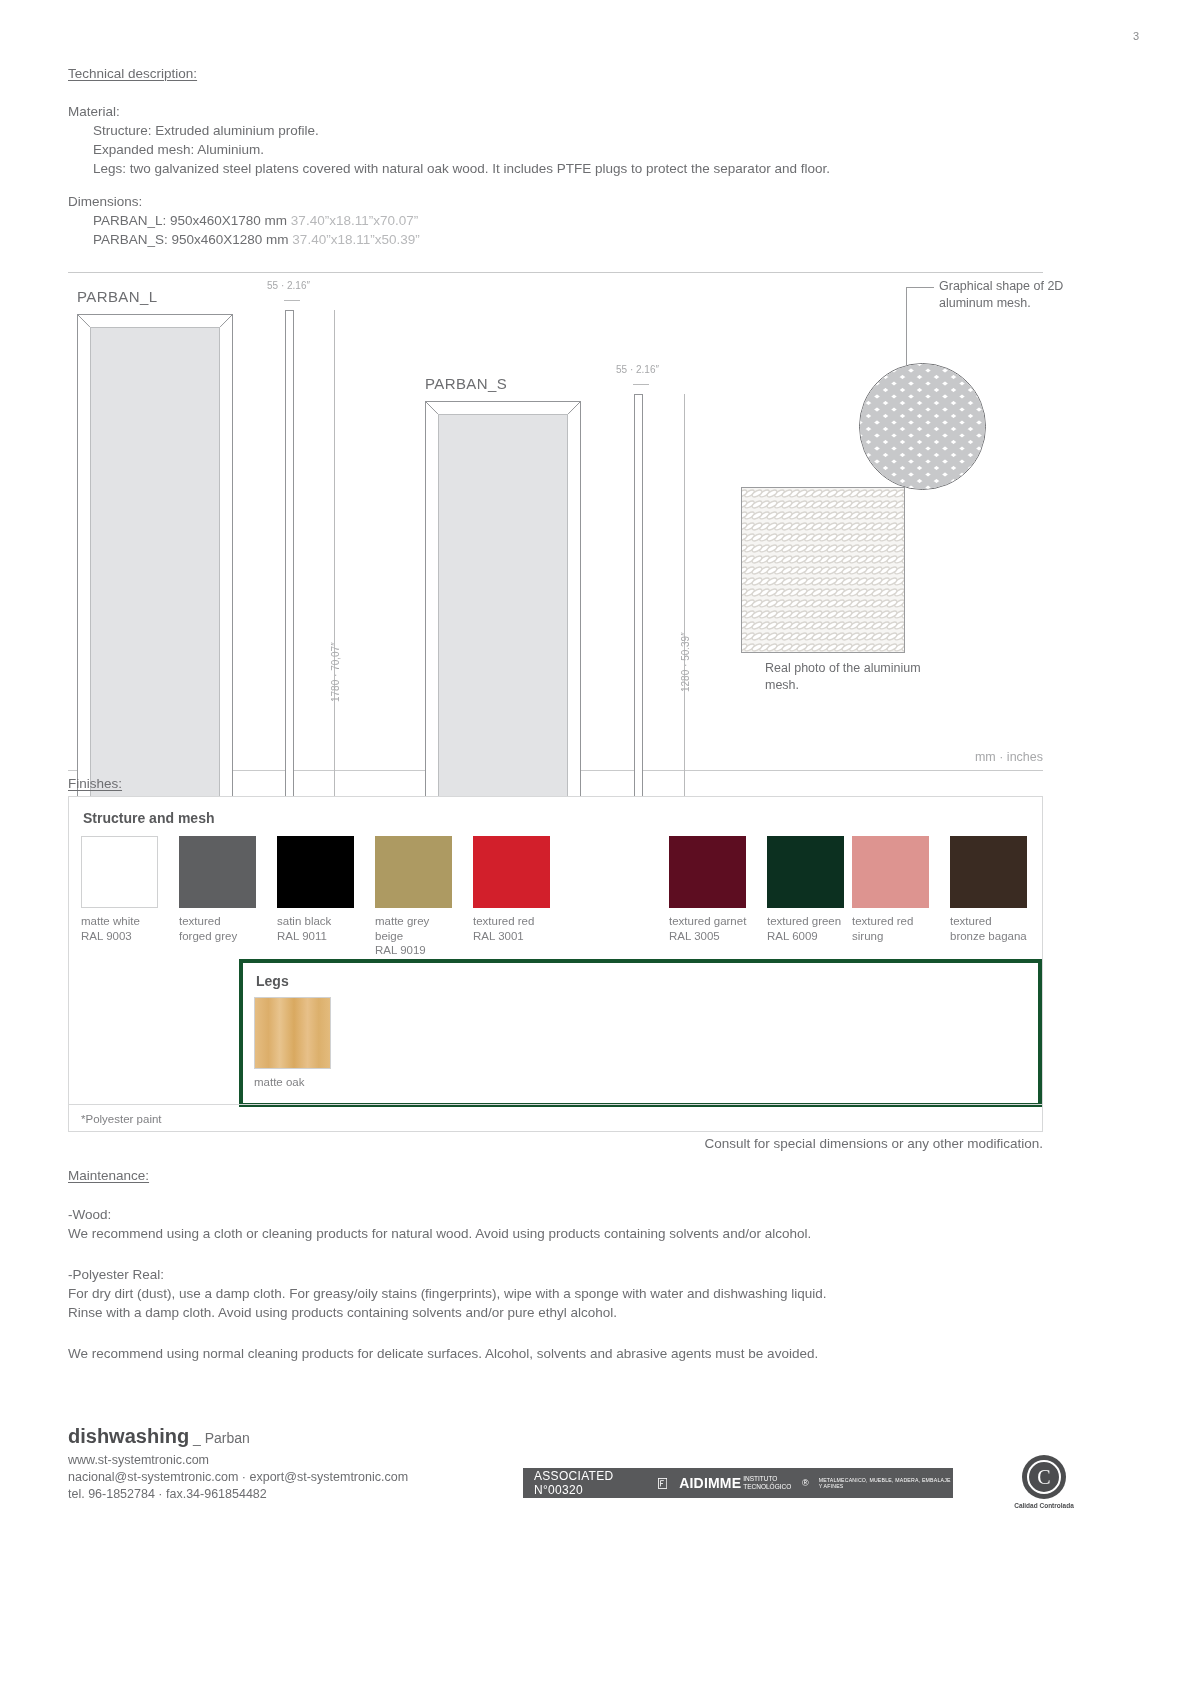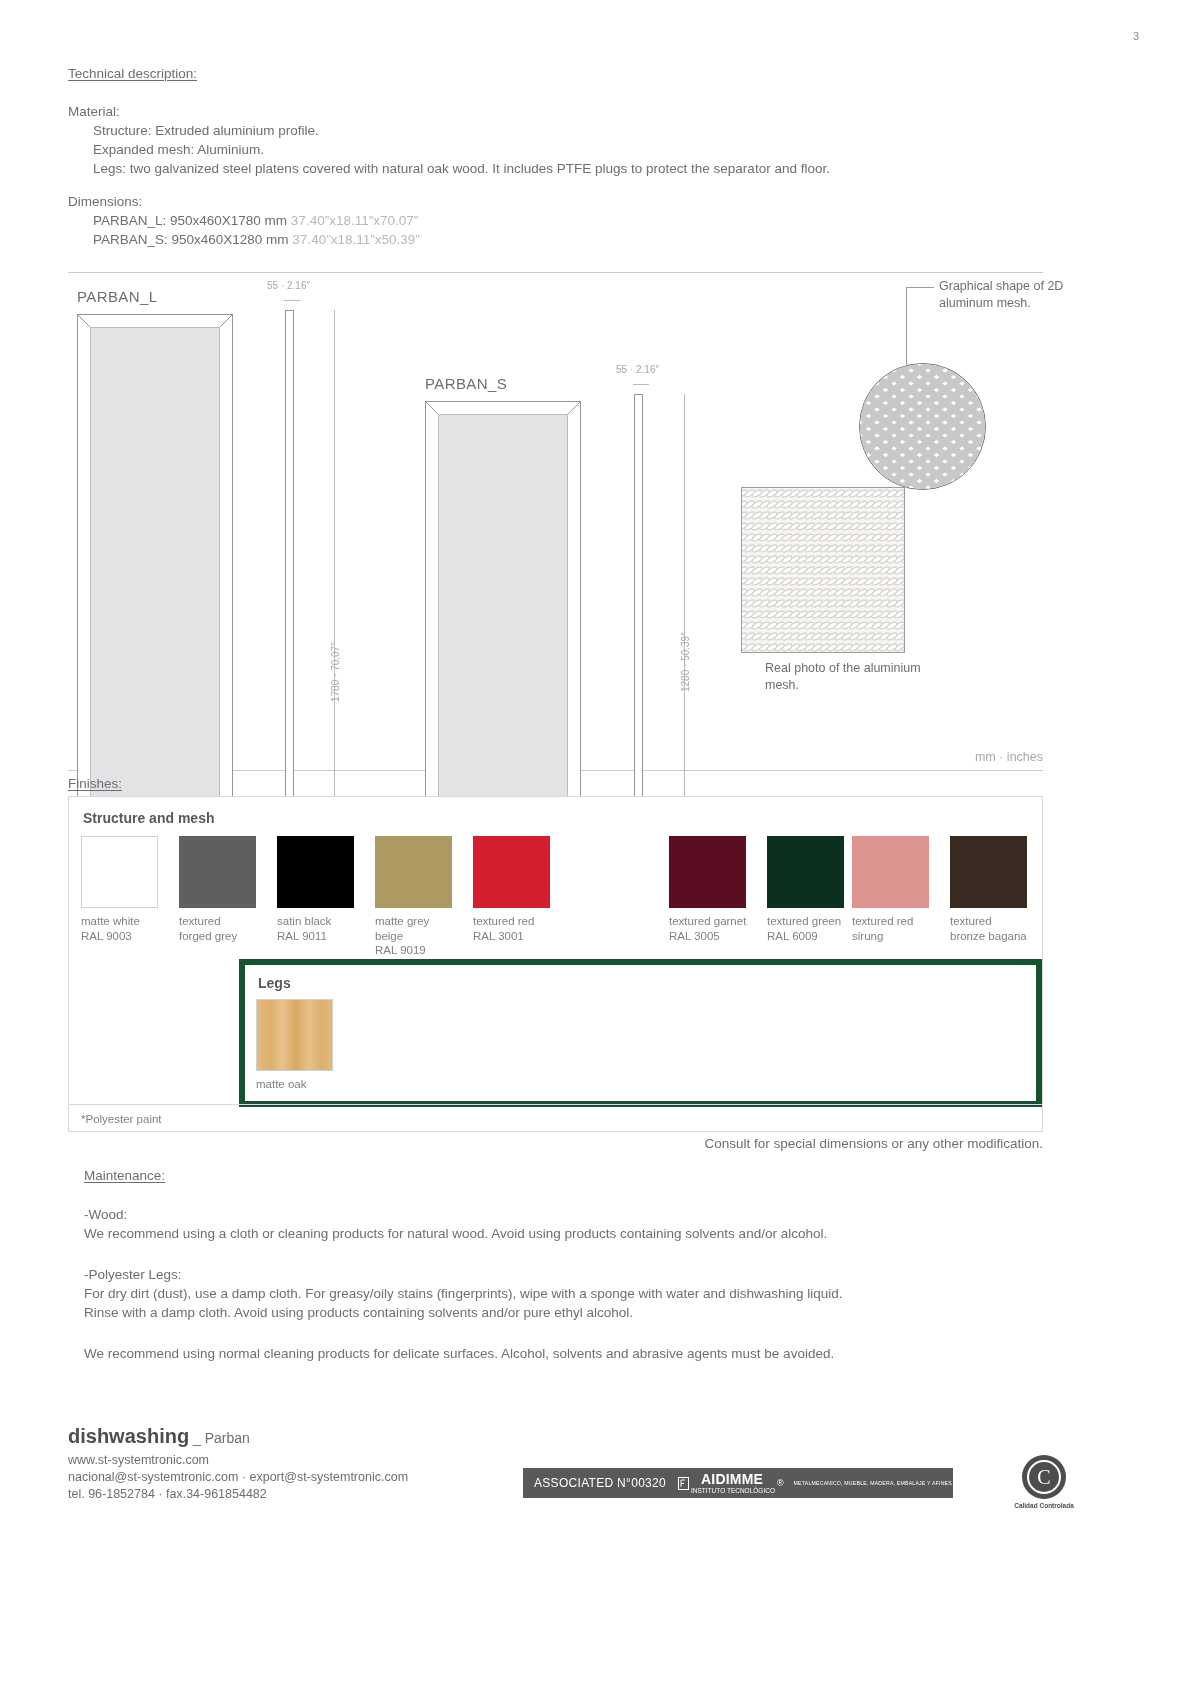--- a/index.html
+++ b/index.html
@@ -68,31 +68,31 @@
   }
   .grp-title { font-size:14px; font-weight:bold; color:#58595b; }
   .sw-wrap { position:absolute; }
   .sw {
     width:77px; height:72px; border:0;
   }
   .sw.bordered { border:1px solid #d0d1d2; }
   .sw-label { margin-top:6px; font-size:11.5px; color:#808184; line-height:14.5px; width:86px; }
   #legs-box {
     position:absolute; left:170px; top:162px; width:803px; height:148px;
-    border:6px solid #14532d; background:#fff;
+    border:4px solid #14532d; background:#fff;
   }
   .poly-note { position:absolute; left:12px; bottom:6px; font-size:11.5px; color:#808184; }
   .finish-divider { position:absolute; left:0; bottom:26px; width:100%; border-top:1px solid #d7d8d9; }
   #consult {
     position:absolute; left:68px; top:1136px; width:975px;
     text-align:right; font-size:13.5px; color:#6d6e71;
   }
 
   
-  #maintenance { position:absolute; left:68px; top:1168px; width:975px;margin-left:16px; }
+  #maintenance { position:absolute; left:68px; top:1168px; width:975px; }
 
   
   #footer { position:absolute; left:68px; top:1425px; width:975px; height:110px; }
   .brand { font-size:20px; color:#4c4d4f; }
   .brand b { font-weight:bold; }
   .brand span.sub { font-size:14px; color:#6d6e71; }
   .contact { font-size:12.5px; color:#6d6e71; line-height:17px; }
   #assoc-bar {
     position:absolute; left:455px; top:43px; height:30px; width:430px;
     background:#58595b; color:#ffffff; display:flex; align-items:center;
@@ -300,21 +300,21 @@
 
 <div id="maintenance">
   <div class="uhead">Maintenance:</div>
 
   <div style="margin-top:22px;">
     <div class="ln">-Wood:</div>
     <div class="ln">We recommend using a cloth or cleaning products for natural wood. Avoid using products containing solvents and/or alcohol.</div>
   </div>
 
   <div style="margin-top:22px;">
-    <div class="ln">-Polyester Legs:</div>
+    <div class="ln">-Polyester Real:</div>
     <div class="ln">For dry dirt (dust), use a damp cloth. For greasy/oily stains (fingerprints), wipe with a sponge with water and dishwashing liquid.</div>
     <div class="ln">Rinse with a damp cloth. Avoid using products containing solvents and/or pure ethyl alcohol.</div>
   </div>
 
   <div style="margin-top:22px;">
     <div class="ln">We recommend using normal cleaning products for delicate surfaces. Alcohol, solvents and abrasive agents must be avoided.</div>
   </div>
 </div>
 
 <div id="footer">
@@ -327,21 +327,21 @@
     <div>tel. 96-1852784 · fax.34-961854482</div>
   </div>
 
   <div id="assoc-bar">
     <div class="assoc-t1">ASSOCIATED N°00320</div>
     <div style="display:flex;align-items:center;">
       <svg width="11" height="13" viewBox="0 0 11 13" style="margin-left:12px;">
         <rect x="0.5" y="0.5" width="10" height="12" fill="none" stroke="#ffffff" stroke-width="1"></rect>
         <path d="M3,3 L3,10 M3,3 L7,3 M3,6.5 L6,6.5" stroke="#ffffff" stroke-width="1" fill="none"></path>
       </svg>
-      <div style="display:flex;flex-direction:column;justify-content:center;">
+      <div style="display:flex;flex-direction:row;justify-content:center;">
         <div class="assoc-t2">AIDIMME</div>
         <div class="assoc-t3">INSTITUTO TECNOLÓGICO</div>
       </div>
       <span style="font-size:9px;padding-left:2px;">®</span>
     </div>
     <div class="assoc-t4">METALMECANICO, MUEBLE, MADERA, EMBALAJE Y AFINES</div>
   </div>
 
   <div id="cert-badge">
     <div class="cert-circle">

